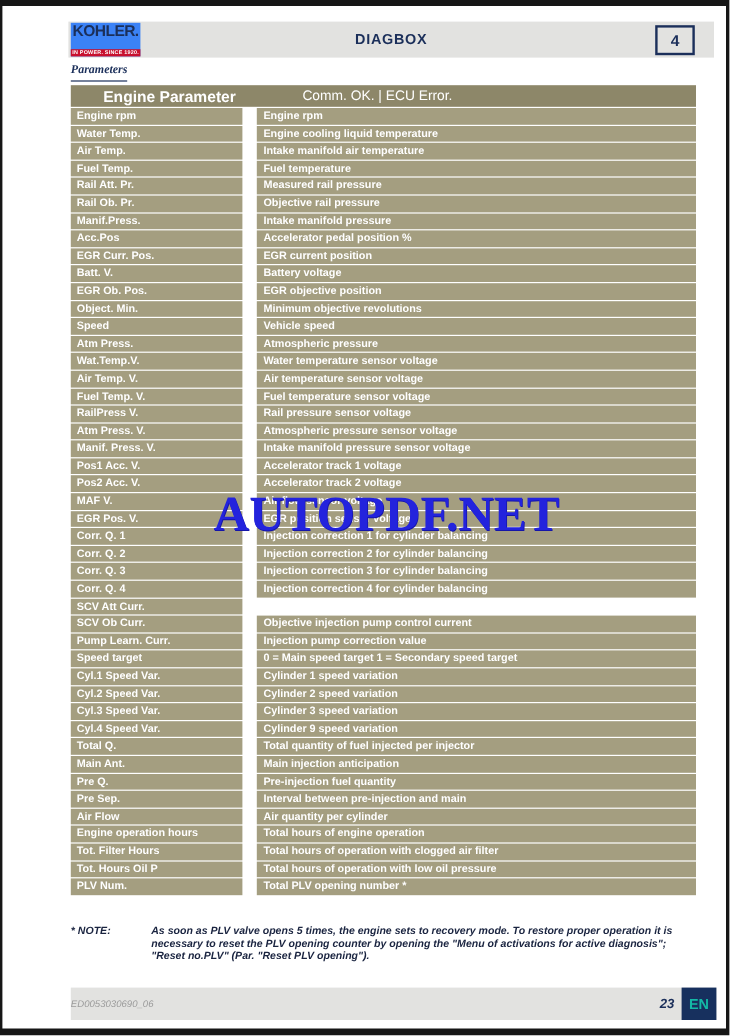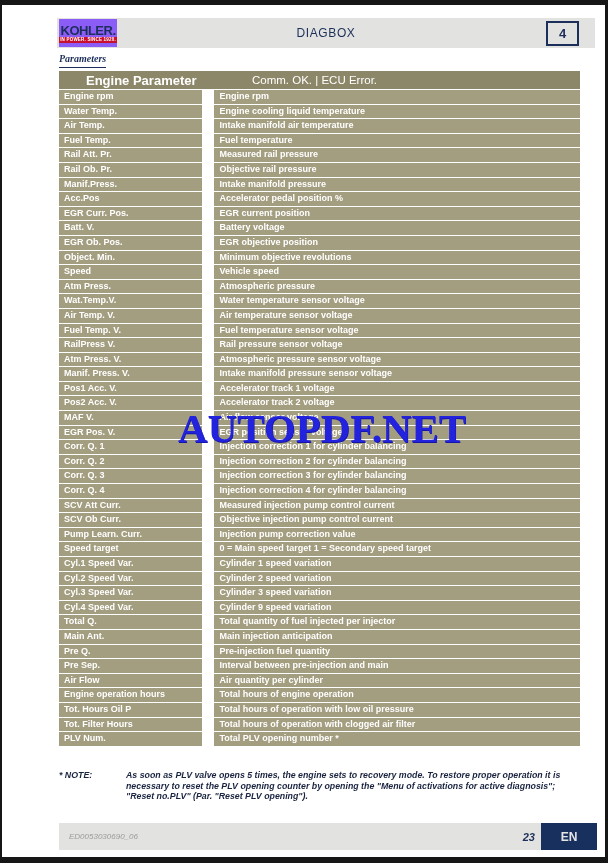--- a/index.html
+++ b/index.html
@@ -18,33 +18,33 @@
   
   .header-bar{
     position:absolute;left:55px;top:13px;
     width:538px;height:30px;
     background:#e2e2e0;
     display:flex;align-items:center;
   }
   .logo-box{
     position:absolute;left:2px;top:1px;
     width:58px;height:28px;
-    background:#8b5cf6;
-    display:flex;flex-direction:column;justify-content:center;align-items:center;
+    background:#3b82f6;
+    display:flex;flex-direction:column;justify-content:space-between;align-items:center;
   }
   .logo-brand{
     color:#1b2f5a;font-weight:bold;font-size:13px;line-height:13px;letter-spacing:-0.5px;
   }
   .logo-tagline{
     background:#c8102e;color:#ffffff;font-weight:bold;
     font-size:4.5px;line-height:6px;padding:0 1px;letter-spacing:0.2px;white-space:nowrap;
   }
   .header-title{
     position:absolute;left:0;right:0;text-align:center;
-    color:#1b2f5a;font-weight:normal;font-size:12px;letter-spacing:0.6px;
+    color:#1b2f5a;font-weight:bold;font-size:12px;letter-spacing:0.6px;
   }
   .chapter-box{
     position:absolute;right:16px;top:3px;
     width:29px;height:21px;
     border:2px solid #1b2f5a;
     display:flex;align-items:center;justify-content:center;
     color:#1b2f5a;font-weight:bold;font-size:13px;
   }
   
   .section-label{
@@ -86,29 +86,29 @@
   }
   .note-label{width:67px;flex-shrink:0;}
   .note-text{flex:1;}
   
   .footer-bar{
     position:absolute;left:57px;top:818px;
     width:538px;height:27px;background:#e2e2e0;
     display:flex;align-items:center;
   }
   .doc-code{
-    color:#9b9b9b;font-style:italic;font-size:8px;padding-left:10px;flex:1;
+    color:#9b9b9b;font-style:italic;font-size:8px;flex:1;
   }
   .footer-page{
     color:#1b2f5a;font-weight:bold;font-style:italic;font-size:11px;padding-right:6px;
   }
   .lang-box{
-    width:56px;height:27px;background:#17305e;
+    width:29px;height:27px;background:#17305e;
     display:flex;align-items:center;justify-content:center;
-    color:#e5e5e5;font-weight:bold;font-size:12px;
+    color:#14b8a6;font-weight:bold;font-size:12px;
   }
   
   .watermark{
     position:absolute;left:176px;top:403px;
     font-family:"Liberation Serif", serif;
     font-weight:bold;font-size:41px;line-height:41px;
     color:#2323dd;letter-spacing:0px;white-space:nowrap;
     text-shadow:0.5px 0.5px 0 #1515a8;
   }
 </style>
@@ -269,21 +269,20 @@
       <div class="p-cell-desc">Injection correction 3 for cylinder balancing</div>
     </div>
 
     <div class="p-row">
       <div class="p-cell-name">Corr. Q. 4</div>
       <div class="p-cell-desc">Injection correction 4 for cylinder balancing</div>
     </div>
 
     <div class="p-row">
       <div class="p-cell-name">SCV Att Curr.</div>
-      <div class="p-cell-desc">Measured injection pump control current</div>
     </div>
 
     <div class="p-row">
       <div class="p-cell-name">SCV Ob Curr.</div>
       <div class="p-cell-desc">Objective injection pump control current</div>
     </div>
 
     <div class="p-row">
       <div class="p-cell-name">Pump Learn. Curr.</div>
       <div class="p-cell-desc">Injection pump correction value</div>
@@ -338,27 +337,27 @@
       <div class="p-cell-name">Air Flow</div>
       <div class="p-cell-desc">Air quantity per cylinder</div>
     </div>
 
     <div class="p-row">
       <div class="p-cell-name">Engine operation hours</div>
       <div class="p-cell-desc">Total hours of engine operation</div>
     </div>
 
     <div class="p-row">
+      <div class="p-cell-name">Tot. Filter Hours</div>
+      <div class="p-cell-desc">Total hours of operation with clogged air filter</div>
+    </div>
+
+    <div class="p-row">
       <div class="p-cell-name">Tot. Hours Oil P</div>
       <div class="p-cell-desc">Total hours of operation with low oil pressure</div>
-    </div>
-
-    <div class="p-row">
-      <div class="p-cell-name">Tot. Filter Hours</div>
-      <div class="p-cell-desc">Total hours of operation with clogged air filter</div>
     </div>
 
     <div class="p-row">
       <div class="p-cell-name">PLV Num.</div>
       <div class="p-cell-desc">Total PLV opening number *</div>
     </div>
   </div>
   </div>
 
   <div class="note">

